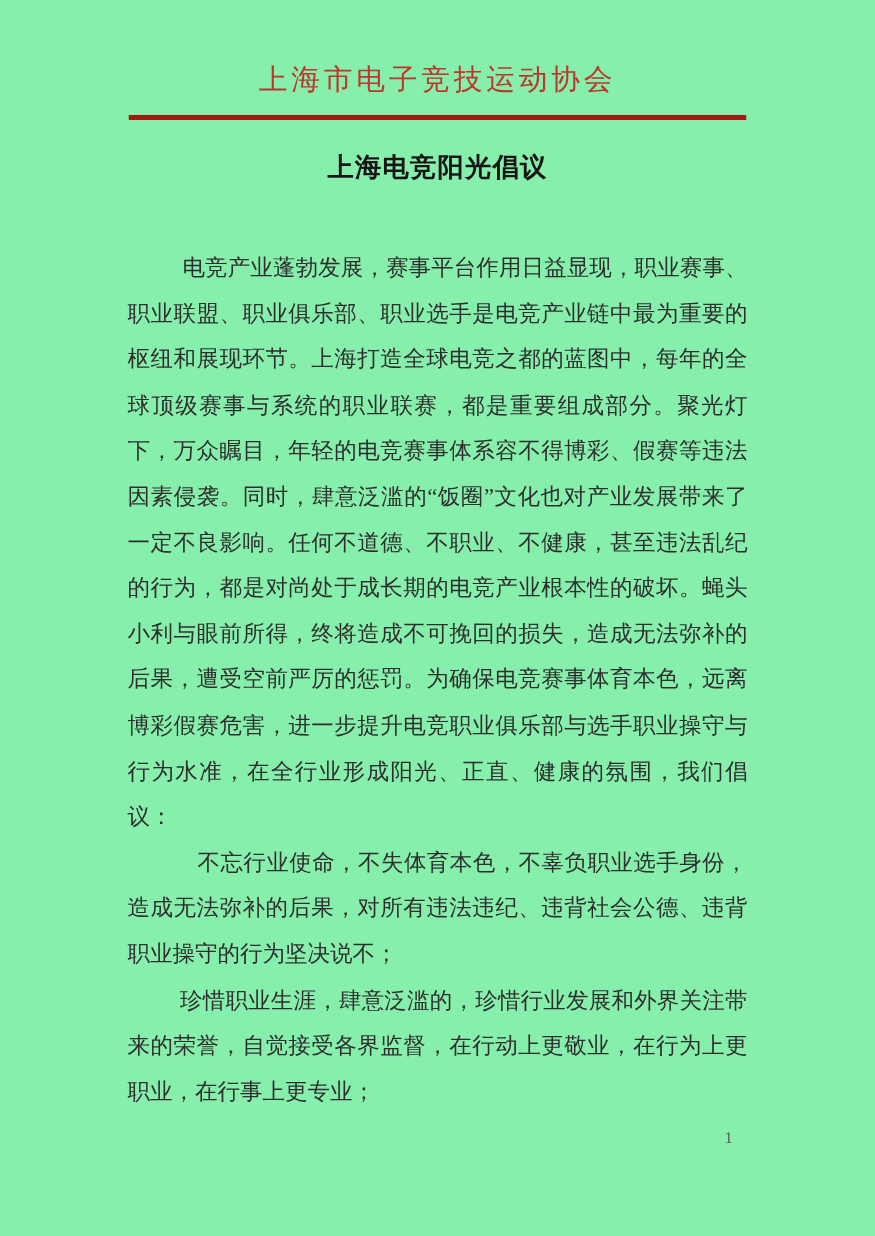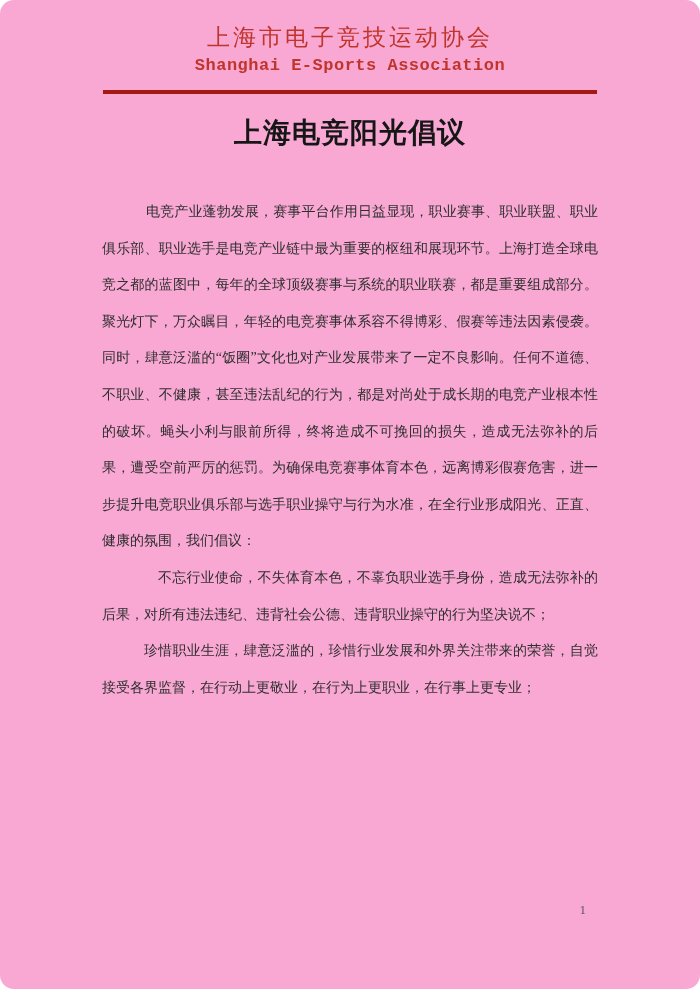--- a/index.html
+++ b/index.html
@@ -10,24 +10,23 @@
   body {
     width: 700px;
     height: 989px;
     overflow: hidden;
     font-family: "Liberation Serif", "DejaVu Serif", serif;
   }
   .page {
     position: relative;
     width: 700px;
     height: 989px;
-    background: #f9a8d4;
+    background: #86efac;
     box-sizing: border-box;
-    padding-top: 24px;
-    border-radius: 14px;
+    padding-top: 50px;
   }
   .letterhead {
     text-align: center;
   }
   .org-zh {
     font-size: 23px;
     line-height: 28px;
     letter-spacing: 3px;
     color: var(--header-red, #bf352b);
     font-family: "Liberation Serif", "DejaVu Serif", serif;
@@ -46,30 +45,30 @@
     margin: 14px auto 0 auto;
     width: 494px;
     height: 4px;
     background: var(--divider-red, #a31a13);
   }
   .doc-title {
     margin-top: 24px;
     text-align: center;
     font-family: "Liberation Sans", "DejaVu Sans", sans-serif;
     font-weight: bold;
-    font-size: 28px;
+    font-size: 21px;
     line-height: 30px;
     letter-spacing: 1px;
     color: var(--title-text, #161616);
   }
   .content {
     margin: 46px 102px 0 102px;
     width: 496px;
     text-align: justify;
-    font-size: 14px;
+    font-size: 18px;
     line-height: 36.6px;
     color: var(--body-text, #2e2e2e);
   }
   .content p {
     margin: 0;
     padding: 0;
   }
   .indent-a { text-indent: 44px; }
   .indent-b { text-indent: 56px; }
   .indent-c { text-indent: 42px; }
@@ -83,21 +82,20 @@
     font-family: "Liberation Serif", "DejaVu Serif", serif;
   }
 </style>
 </head>
 <body>
 
 <div class="page">
 
   <div class="letterhead">
     <div class="org-zh">上海市电子竞技运动协会</div>
-    <div class="org-en">Shanghai E-Sports Association</div>
   </div>
 
   <div class="divider"></div>
 
   <div class="doc-title">上海电竞阳光倡议</div>
 
   <div class="content">
     <p class="indent-a">电竞产业蓬勃发展，赛事平台作用日益显现，职业赛事、职业联盟、职业俱乐部、职业选手是电竞产业链中最为重要的枢纽和展现环节。上海打造全球电竞之都的蓝图中，每年的全球顶级赛事与系统的职业联赛，都是重要组成部分。聚光灯下，万众瞩目，年轻的电竞赛事体系容不得博彩、假赛等违法因素侵袭。同时，肆意泛滥的“饭圈”文化也对产业发展带来了一定不良影响。任何不道德、不职业、不健康，甚至违法乱纪的行为，都是对尚处于成长期的电竞产业根本性的破坏。蝇头小利与眼前所得，终将造成不可挽回的损失，造成无法弥补的后果，遭受空前严厉的惩罚。为确保电竞赛事体育本色，远离博彩假赛危害，进一步提升电竞职业俱乐部与选手职业操守与行为水准，在全行业形成阳光、正直、健康的氛围，我们倡议：</p>
     <p class="indent-b">不忘行业使命，不失体育本色，不辜负职业选手身份，造成无法弥补的后果，对所有违法违纪、违背社会公德、违背职业操守的行为坚决说不；</p>
     <p class="indent-c">珍惜职业生涯，肆意泛滥的，珍惜行业发展和外界关注带来的荣誉，自觉接受各界监督，在行动上更敬业，在行为上更职业，在行事上更专业；</p>

